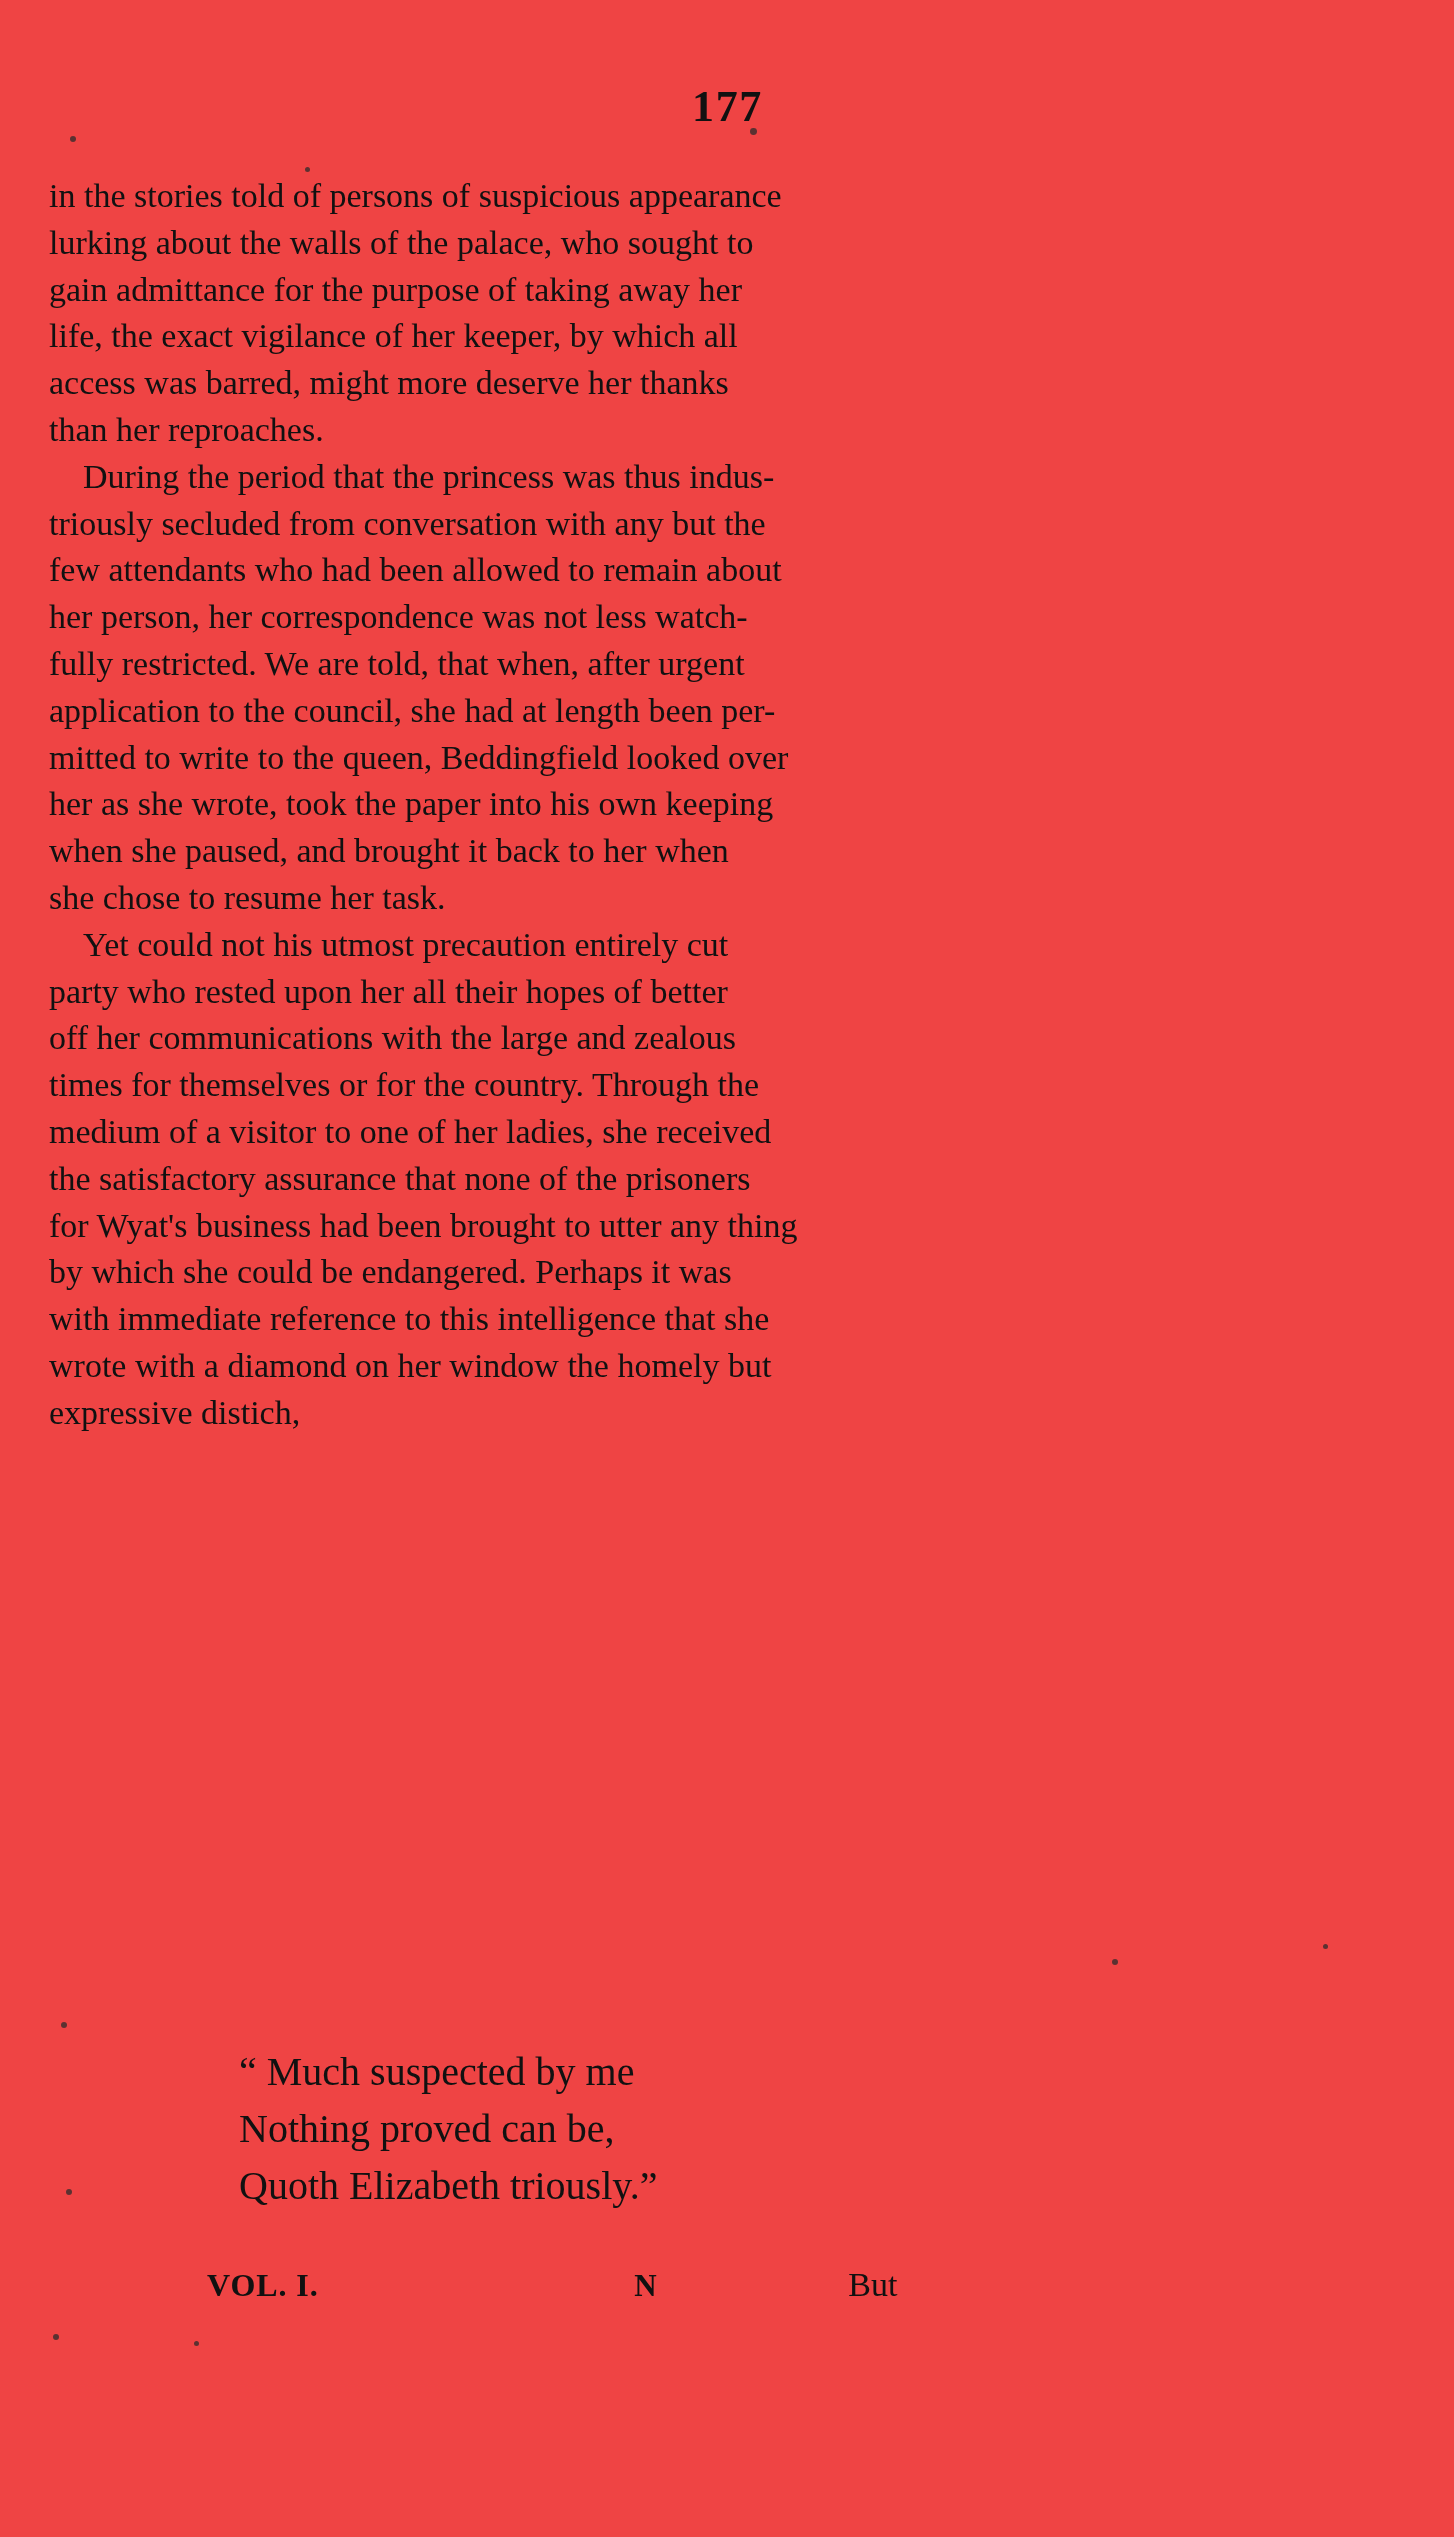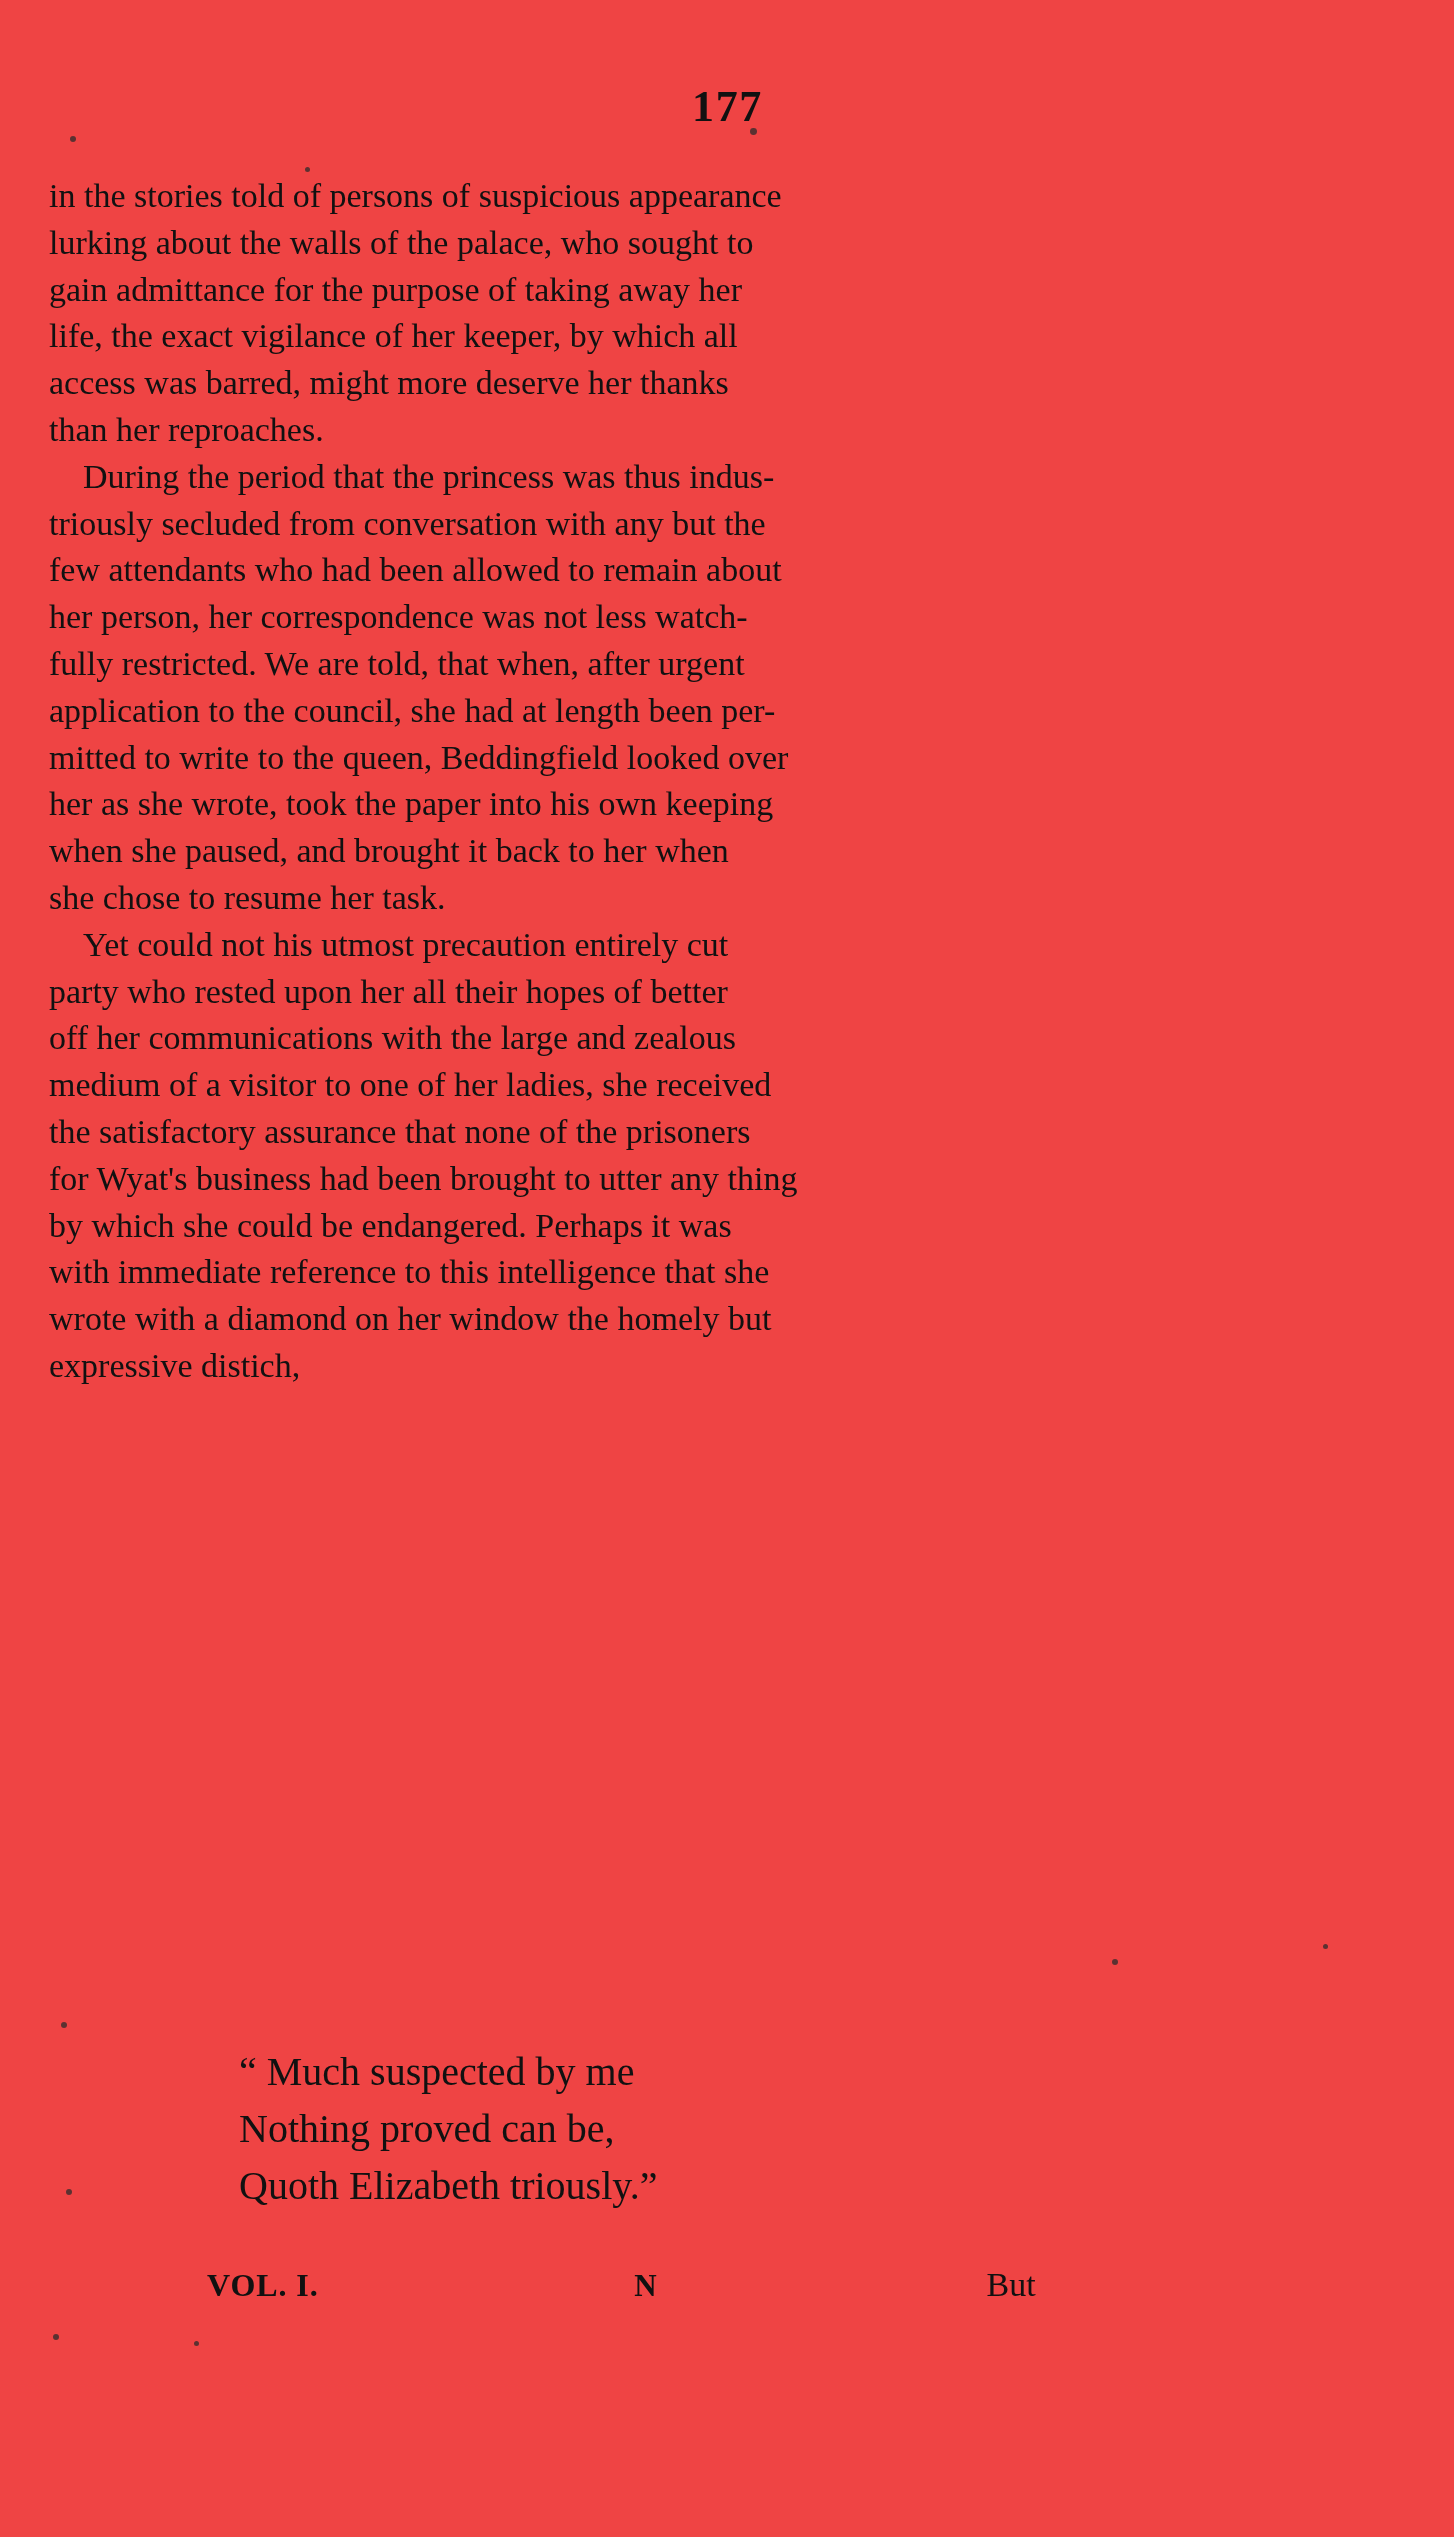--- a/index.html
+++ b/index.html
@@ -89,21 +89,21 @@
   }
   .footer .sig {
     font-size: 31px;
     font-weight: bold;
     width: 34%;
     text-align: center;
   }
   .footer .catch {
     font-size: 34px;
     width: 33%;
-    text-align: center;
+    text-align: left;
     padding-right: 68px;
     box-sizing: border-box;
   }
   .speck {
     position: absolute;
     background: #2b2b2b;
     border-radius: 50%;
     opacity: 0.75;
   }
 </style>
@@ -135,20 +135,21 @@
       <span class="line">mitted to write to the queen, Beddingfield looked over</span>
       <span class="line">her as she wrote, took the paper into his own keeping</span>
       <span class="line">when she paused, and brought it back to her when</span>
       <span class="line">she chose to resume her task.</span>
     </p>
 
     <p class="para">
       <span class="line"><span class="indent"></span><span>Yet could not his utmost precaution entirely cut</span></span>
       <span class="line">party who rested upon her all their hopes of better</span>
       <span class="line">off her communications with the large and zealous</span>
+      <span class="line">times for themselves or for the country. Through the</span>
       <span class="line">medium of a visitor to one of her ladies, she received</span>
       <span class="line">the satisfactory assurance that none of the prisoners</span>
       <span class="line">for Wyat's business had been brought to utter any thing</span>
       <span class="line">by which she could be endangered. Perhaps it was</span>
       <span class="line">with immediate reference to this intelligence that she</span>
       <span class="line">wrote with a diamond on her window the homely but</span>
       <span class="line">expressive distich,</span>
     </p>
 
   </div>

